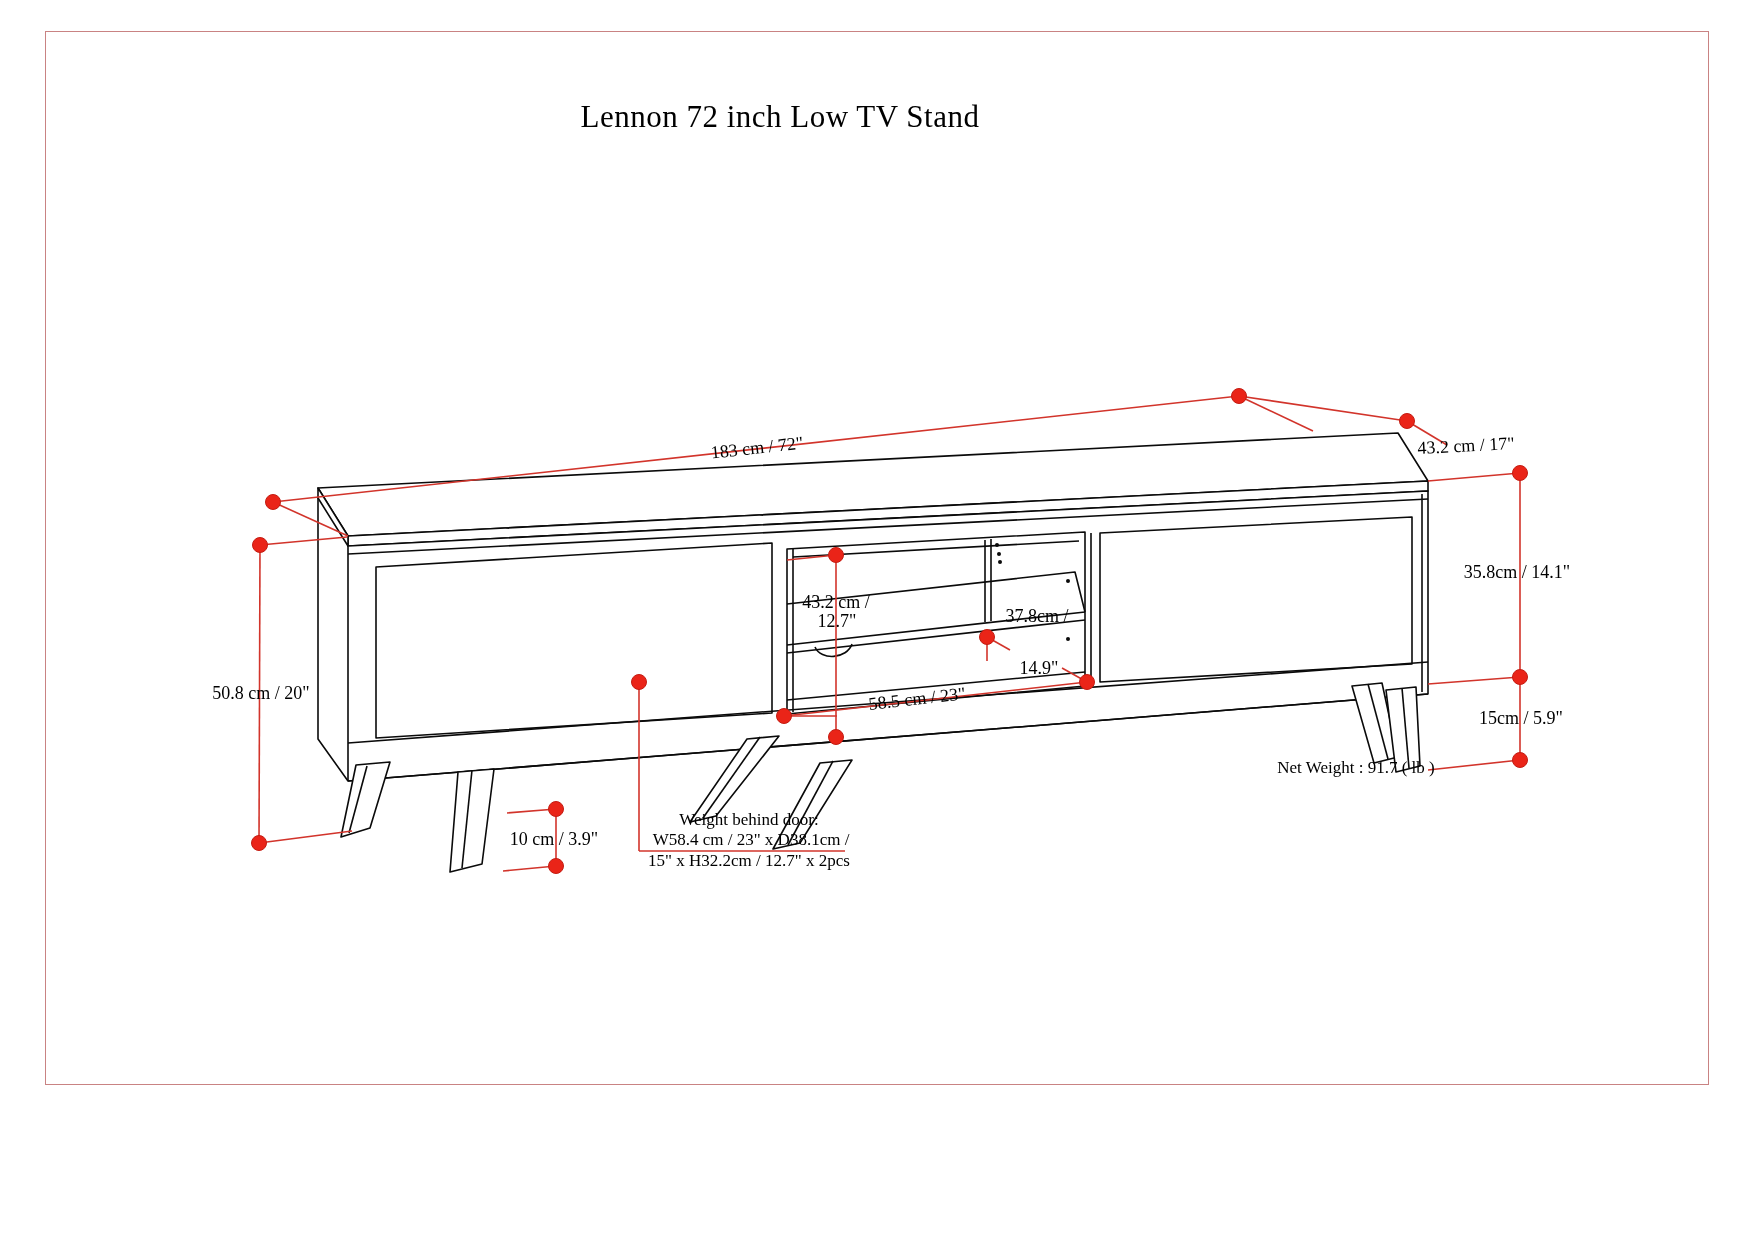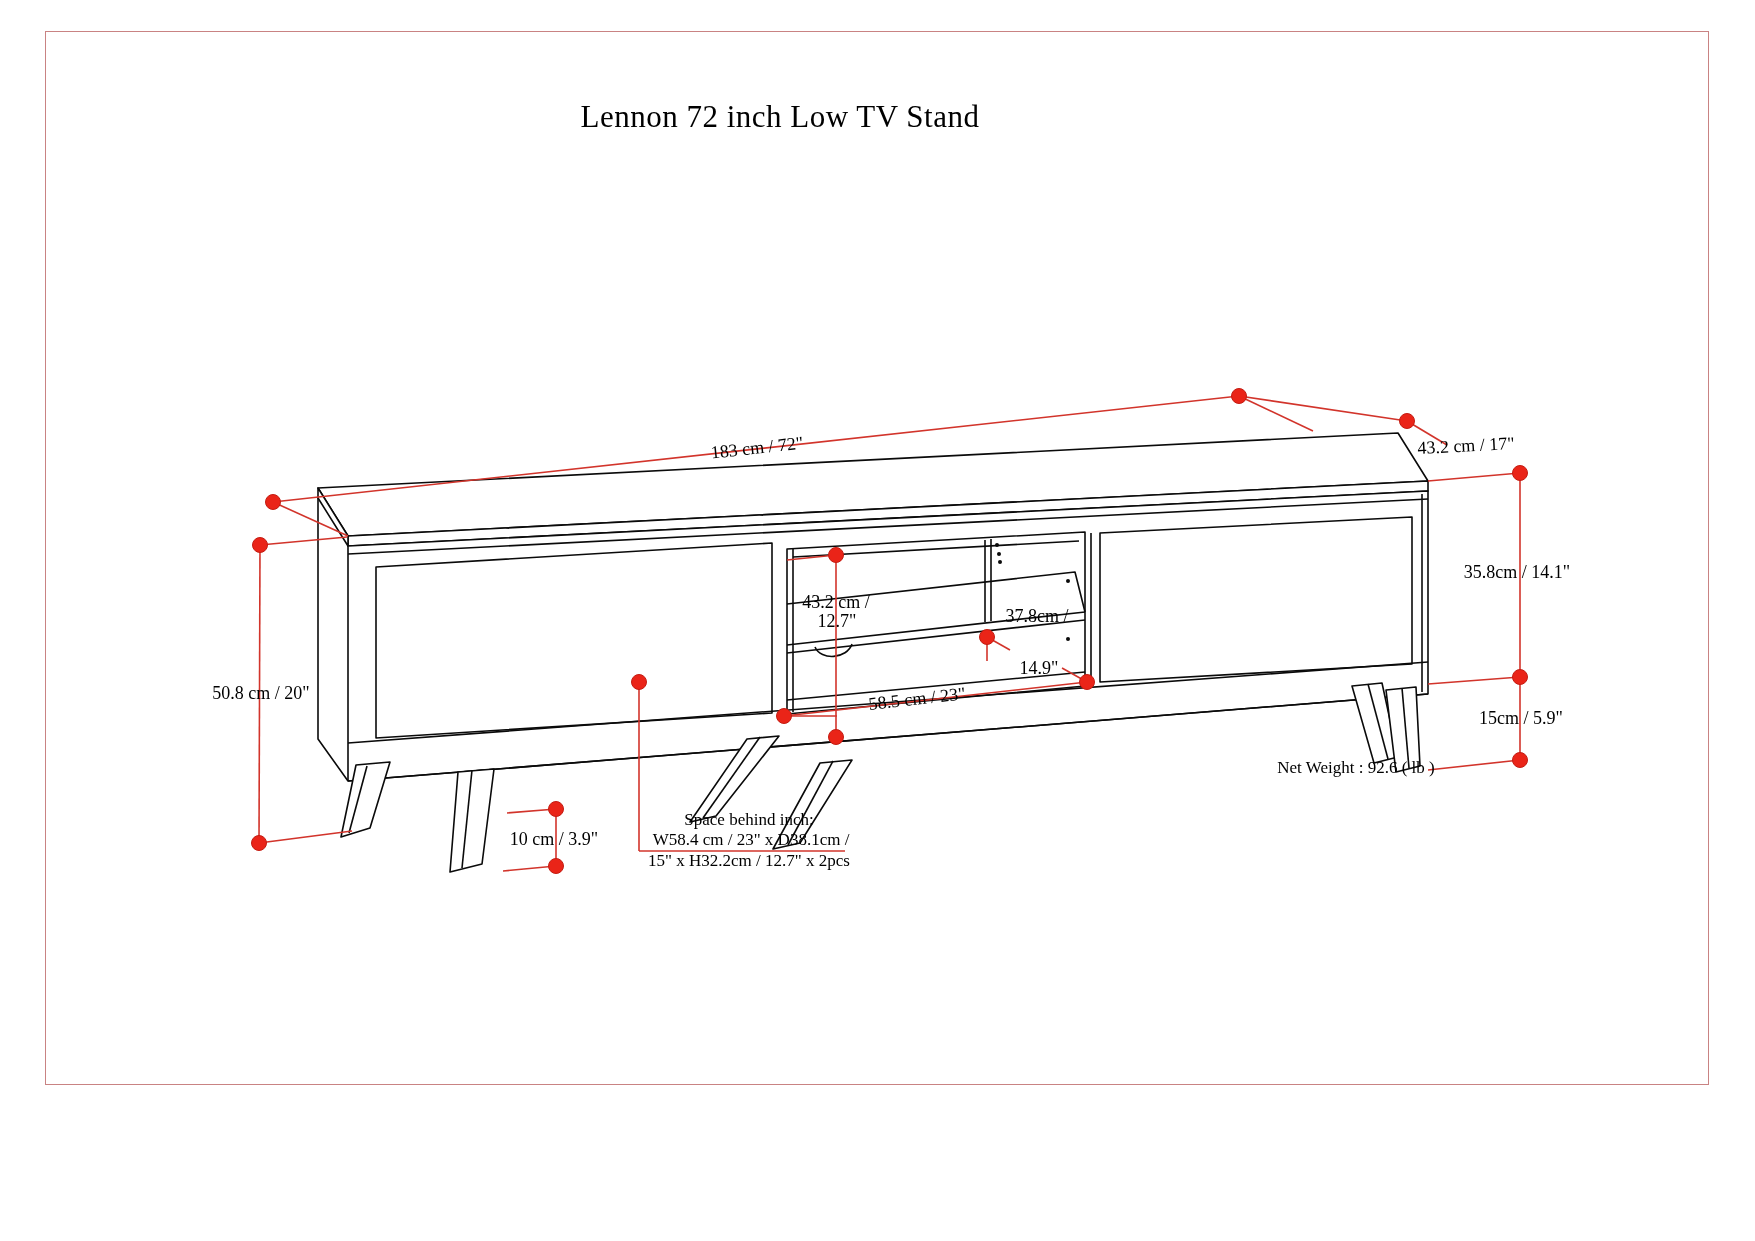--- a/index.html
+++ b/index.html
@@ -172,19 +172,19 @@
   <div class="lbl" style="left:554px;top:839px;">10 cm / 3.9"</div>
 
   <div class="lbl" style="left:836px;top:602px;">43.2 cm /</div>
   <div class="lbl" style="left:837px;top:621px;">12.7"</div>
 
   <div class="lbl" style="left:1037px;top:616px;">37.8cm /</div>
   <div class="lbl" style="left:1039px;top:668px;">14.9"</div>
 
   <div class="lbl rot64" style="left:917px;top:699px;">58.5 cm / 23"</div>
 
-  <div class="lbl small" style="left:749px;top:820px;">Space behind inch:</div>
+  <div class="lbl small" style="left:749px;top:820px;">Weight behind door:</div>
   <div class="lbl small" style="left:751px;top:840px;">W58.4 cm / 23" x D38.1cm /</div>
   <div class="lbl small" style="left:749px;top:861px;">15" x H32.2cm / 12.7" x 2pcs</div>
 
-  <div class="lbl small" style="left:1356px;top:768px;">Net Weight : 92.6 ( lb )</div>
+  <div class="lbl small" style="left:1356px;top:768px;">Net Weight : 91.7 ( lb )</div>
 
 </div>
 
 </body></html>

